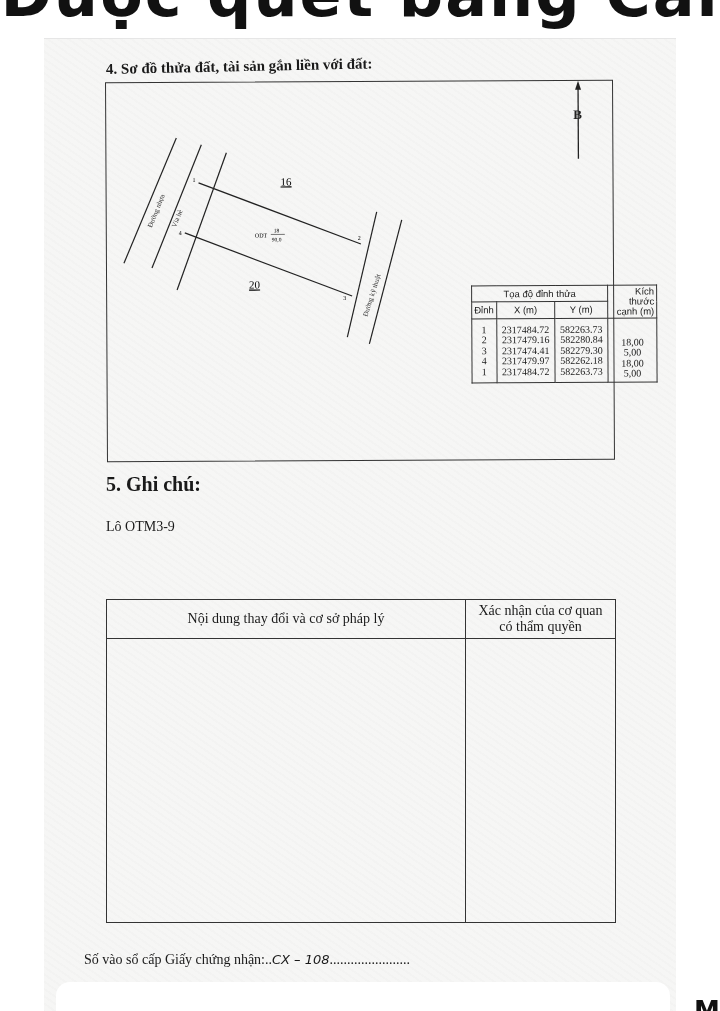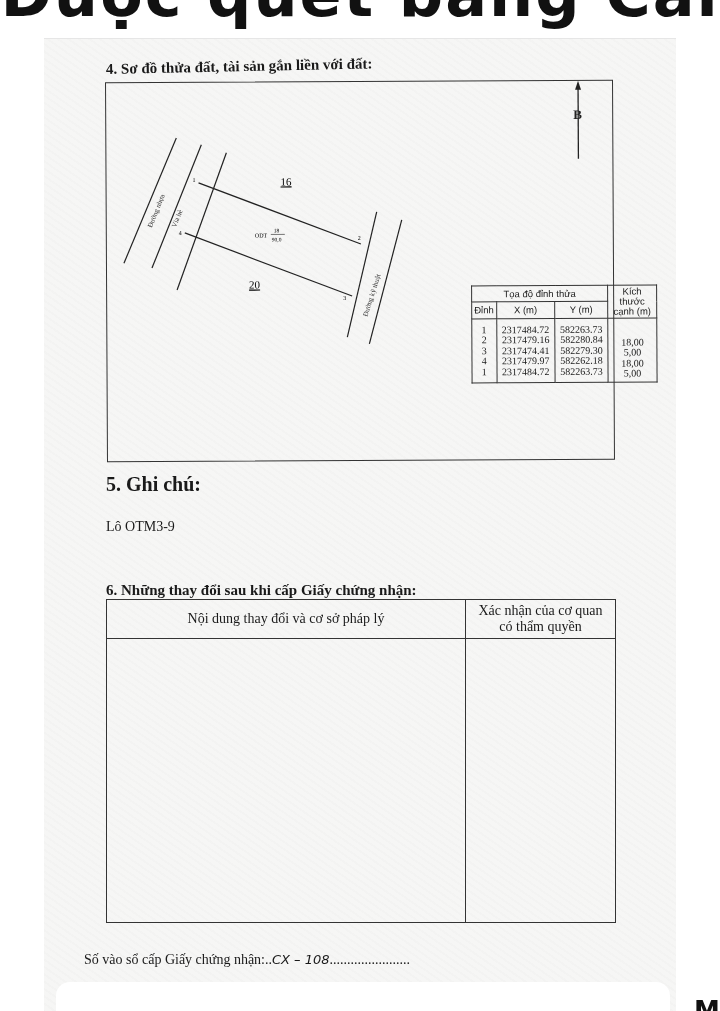--- a/index.html
+++ b/index.html
@@ -107,21 +107,21 @@
       <text x="148" y="155" font-size="6" font-family="Liberation Serif, serif">ODT</text>
       <text x="167" y="150" font-size="5.5" font-family="Liberation Serif, serif">18</text>
       <line x1="164" y1="152" x2="178" y2="152" stroke="#222" stroke-width="0.6"></line>
       <text x="165" y="159" font-size="5.5" font-family="Liberation Serif, serif">90,0</text>
     </svg>
 
     <table class="coord-table">
       <tbody>
           <tr>
         <th colspan="3">Tọa độ đỉnh thửa</th>
-        <th rowspan="2" style="width:44px;">Kích thước cạnh (m)</th>
+        <th rowspan="2" style="width:44px;text-align:right;">Kích thước cạnh (m)</th>
       </tr>
       <tr>
         <th style="width:18px;margin-top:44px;">Đỉnh</th>
         <th>X (m)</th>
         <th>Y (m)</th>
       </tr>
       <tr>
         <td class="body-cell num">
           <div>1</div>
           <div>2</div>
@@ -150,21 +150,20 @@
           <div>5,00</div>
         </td>
       </tr>
     </tbody>
       </table>
   </div>
 
   <div class="heading sec5-title">5. Ghi chú:</div>
   <div class="note-text">Lô OTM3-9</div>
 
-  <div class="heading sec6-title">6. Những thay đổi sau khi cấp Giấy chứng nhận:</div>
   <table class="changes-table">
     <tbody>
         <tr>
       <th style="width:350px;">Nội dung thay đổi và cơ sở pháp lý</th>
       <th>
         <div>Xác nhận của cơ quan</div>
         <div>có thẩm quyền</div>
       </th>
     </tr>
     <tr>

